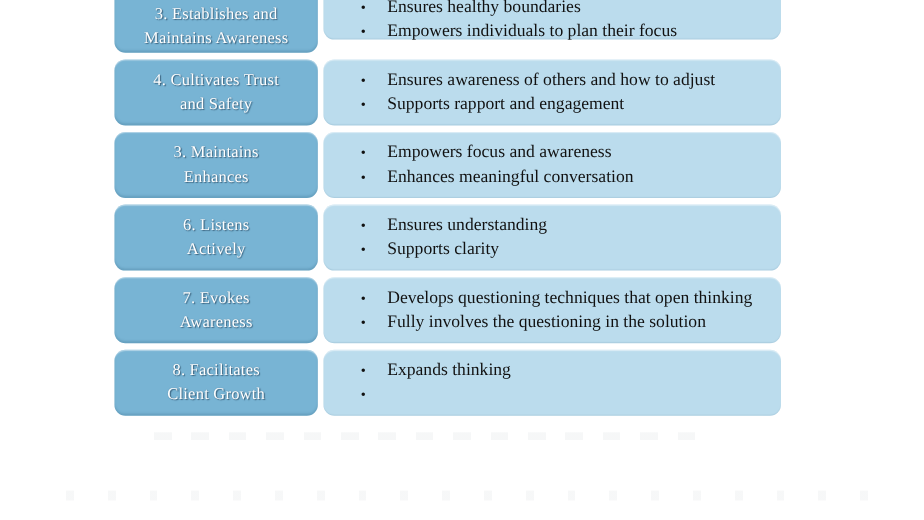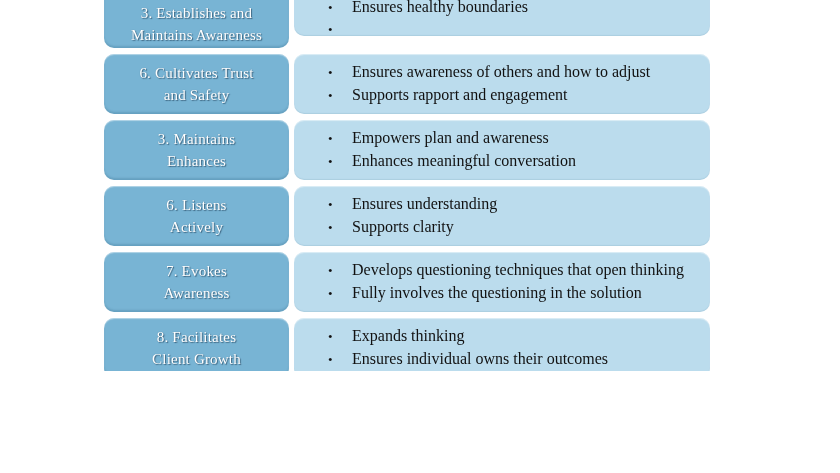--- a/index.html
+++ b/index.html
@@ -1,21 +1,21 @@
 <!DOCTYPE html>
 <html><head>
 <meta charset="utf-8">
 <style>
   html, body { margin: 0; padding: 0; }
   body { font-family: "Liberation Serif", serif; background: #ffffff; }
 
   .canvas {
     position: relative;
     width: 840px;
-    height: 371px;
+    height: 473px;
     background: #ffffff;
     overflow: hidden;
   }
 
   .rows {
     position: absolute;
     top: -12px;
     left: 0;
     display: flex;
     flex-direction: column;
@@ -118,27 +118,28 @@
         <div class="stage-line">3. Establishes and</div>
         <div class="stage-line">Maintains Awareness</div>
       </div>
       <div class="outcome-box">
         <div class="bullet-line">
           <span class="bullet-marker">•</span>
           <span class="bullet-text">Ensures healthy boundaries</span>
         </div>
         <div class="bullet-line">
           <span class="bullet-marker">•</span>
-        </div>
-      </div>
-    </div>
-
-    <div class="row">
-      <div class="stage-box">
-        <div class="stage-line">6. Cultivates Trust</div>
+          <span class="bullet-text">Empowers individuals to plan their focus</span>
+        </div>
+      </div>
+    </div>
+
+    <div class="row">
+      <div class="stage-box">
+        <div class="stage-line">4. Cultivates Trust</div>
         <div class="stage-line">and Safety</div>
       </div>
       <div class="outcome-box">
         <div class="bullet-line">
           <span class="bullet-marker">•</span>
           <span class="bullet-text">Ensures awareness of others and how to adjust</span>
         </div>
         <div class="bullet-line">
           <span class="bullet-marker">•</span>
           <span class="bullet-text">Supports rapport and engagement</span>
@@ -147,21 +148,21 @@
     </div>
 
     <div class="row">
       <div class="stage-box">
         <div class="stage-line">3. Maintains</div>
         <div class="stage-line">Enhances</div>
       </div>
       <div class="outcome-box">
         <div class="bullet-line">
           <span class="bullet-marker">•</span>
-          <span class="bullet-text">Empowers plan and awareness</span>
+          <span class="bullet-text">Empowers focus and awareness</span>
         </div>
         <div class="bullet-line">
           <span class="bullet-marker">•</span>
           <span class="bullet-text">Enhances meaningful conversation</span>
         </div>
       </div>
     </div>
 
     <div class="row">
       <div class="stage-box">
@@ -202,21 +203,20 @@
         <div class="stage-line">8. Facilitates</div>
         <div class="stage-line">Client Growth</div>
       </div>
       <div class="outcome-box">
         <div class="bullet-line">
           <span class="bullet-marker">•</span>
           <span class="bullet-text">Expands thinking</span>
         </div>
         <div class="bullet-line">
           <span class="bullet-marker">•</span>
-          <span class="bullet-text">Ensures individual owns their outcomes</span>
         </div>
       </div>
     </div>
 
   </div>
 
   <div class="ghost-strip-1"></div>
   <div class="ghost-strip-2"></div>
 </div>
 

